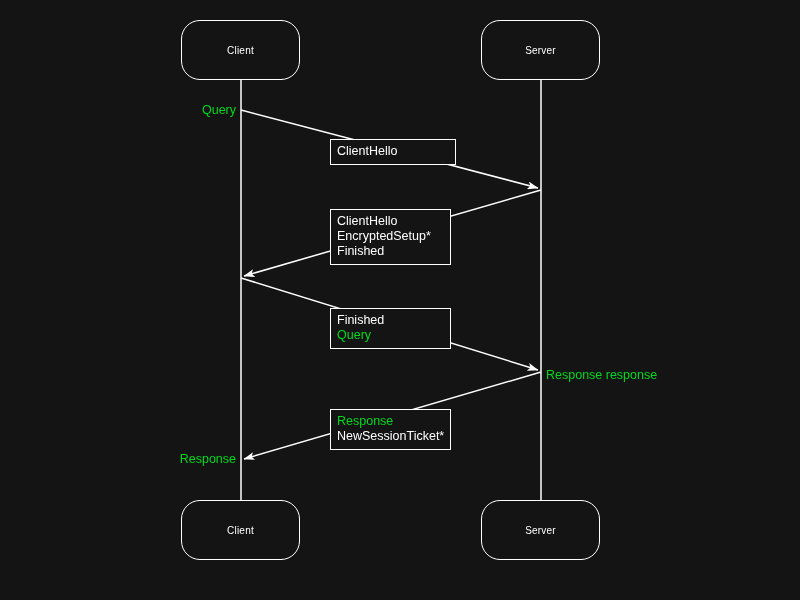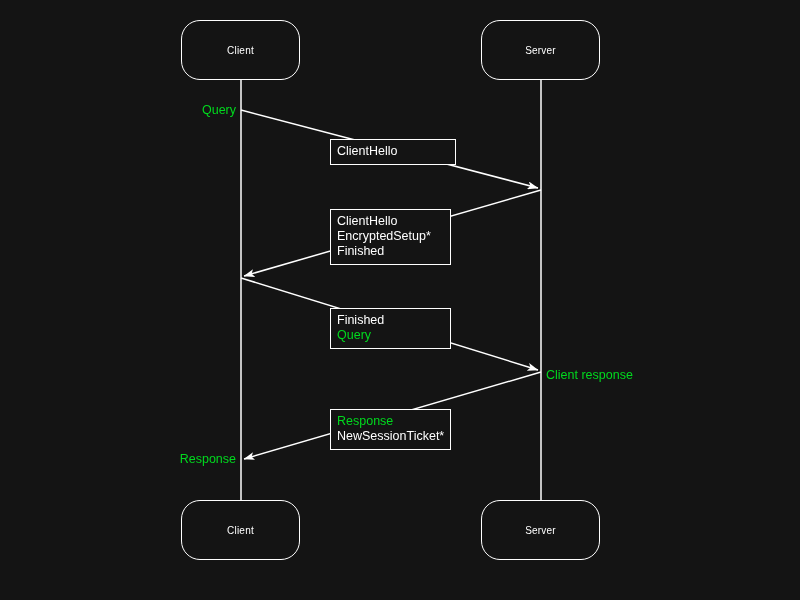--- a/index.html
+++ b/index.html
@@ -113,17 +113,17 @@
     <span class="msg-line green">Query</span>
   </div>
 
   <div class="msg-box" style="left:330px; top:409px; width:121px;">
     <span class="msg-line green">Response</span>
     <span class="msg-line">NewSessionTicket*</span>
   </div>
 
   <div class="note right-align" style="left:101px; top:103px; width:135px;">Query</div>
 
-  <div class="note" style="left:546px; top:368px;">Client response</div>
+  <div class="note" style="left:546px; top:368px;">Response response</div>
 
   <div class="note right-align" style="left:101px; top:452px; width:135px;">Response</div>
 
 </div>
 
 </body></html>

